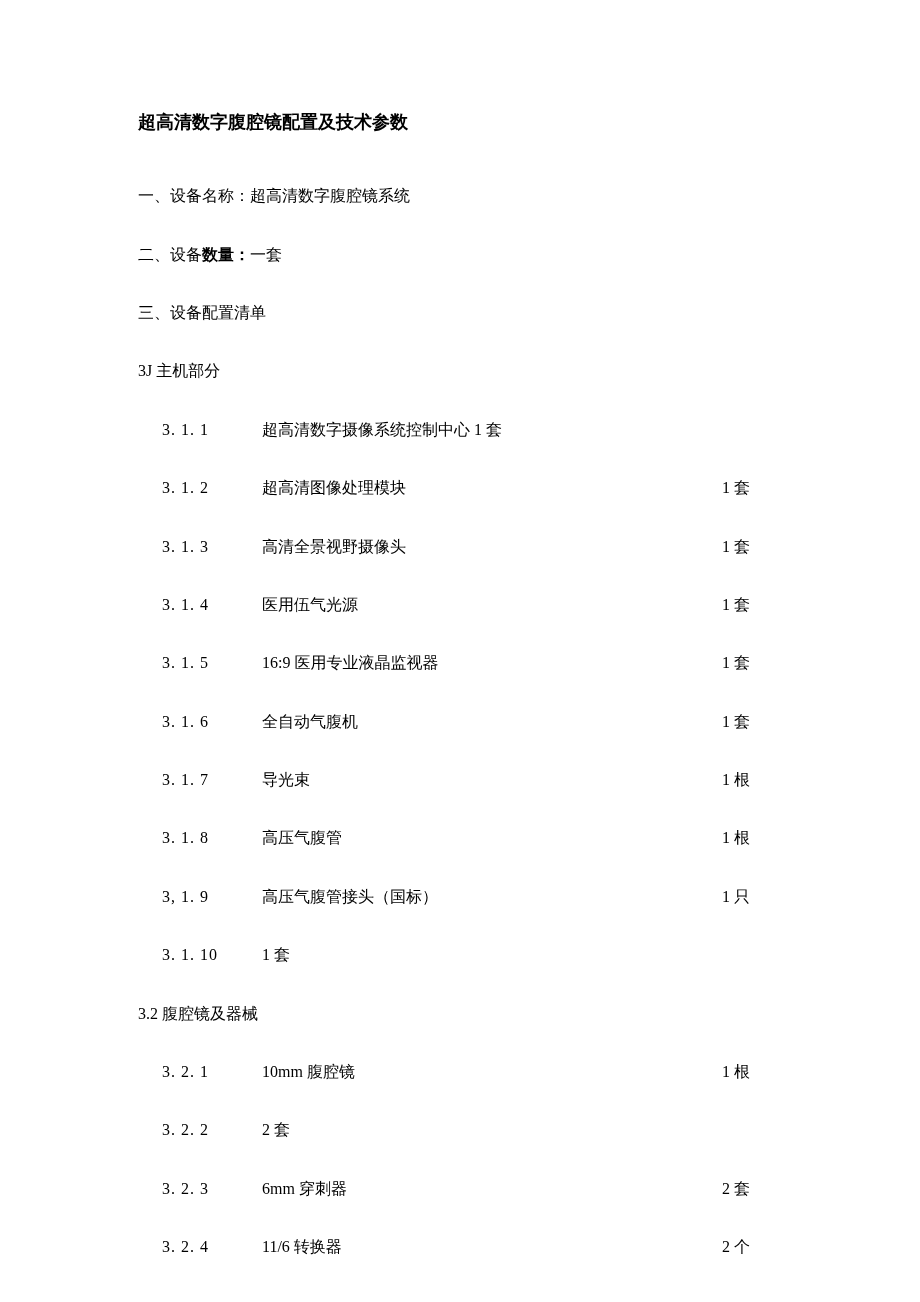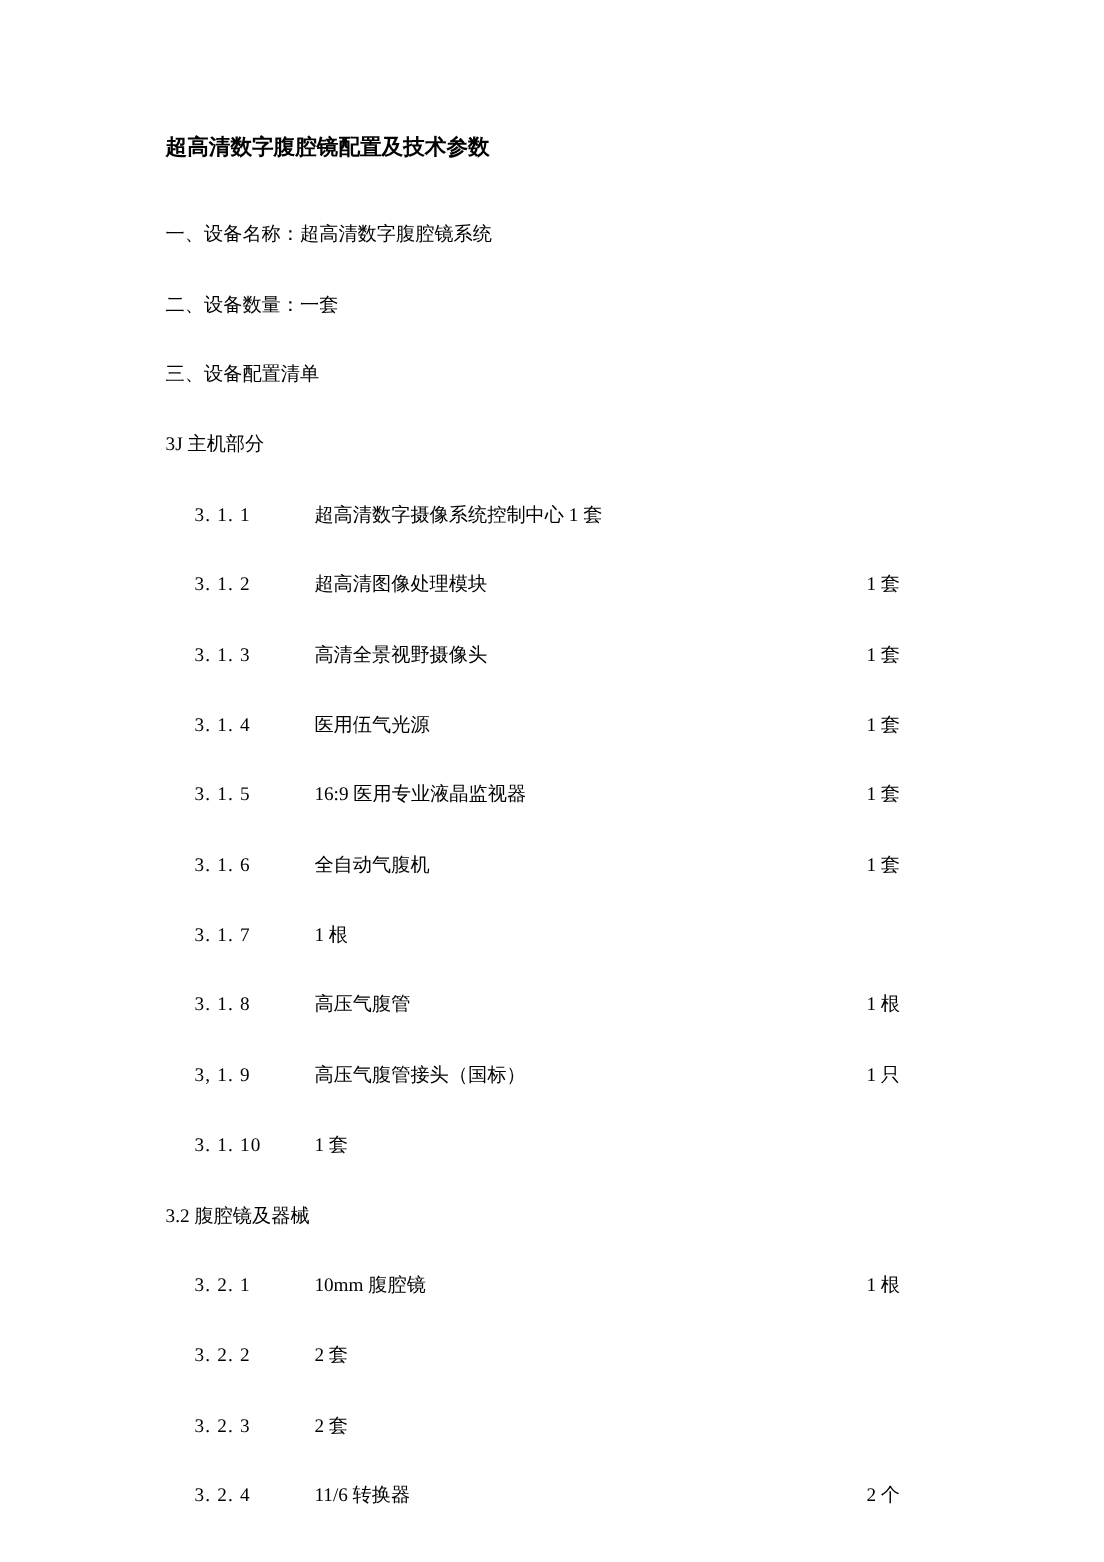--- a/index.html
+++ b/index.html
@@ -14,21 +14,21 @@
       line-height: 1.4;
     }
     .title {
       font-weight: bold;
       font-size: 18px;
       margin-bottom: 50px;
     }
     .line {
       margin-bottom: 36px;
     }
-    .line .bold { font-weight: normal; }
+    .line .bold { font-weight: bold; }
     .subhead {
       margin-bottom: 36px;
     }
     .item-row {
       display: flex;
       margin-bottom: 36px;
       padding-left: 24px;
       align-items: center;
     }
     .item-num {
@@ -89,20 +89,21 @@
   <div class="item-name">16:9 医用专业液晶监视器</div>
   <div class="item-qty">1 套</div>
 </div>
 <div class="item-row">
   <div class="item-num">3. 1. 6</div>
   <div class="item-name">全自动气腹机</div>
   <div class="item-qty">1 套</div>
 </div>
 <div class="item-row">
   <div class="item-num">3. 1. 7</div>
+  <div class="item-name">导光束</div>
   <div class="item-qty">1 根</div>
 </div>
 <div class="item-row">
   <div class="item-num">3. 1. 8</div>
   <div class="item-name">高压气腹管</div>
   <div class="item-qty">1 根</div>
 </div>
 <div class="item-row">
   <div class="item-num">3, 1. 9</div>
   <div class="item-name">高压气腹管接头（国标）</div>
@@ -119,19 +120,20 @@
   <div class="item-num">3. 2. 1</div>
   <div class="item-name">10mm 腹腔镜</div>
   <div class="item-qty">1 根</div>
 </div>
 <div class="item-row">
   <div class="item-num">3. 2. 2</div>
   <div class="item-qty">2 套</div>
 </div>
 <div class="item-row">
   <div class="item-num">3. 2. 3</div>
+  <div class="item-name">6mm 穿刺器</div>
   <div class="item-qty">2 套</div>
 </div>
 <div class="item-row">
   <div class="item-num">3. 2. 4</div>
   <div class="item-name">11/6 转换器</div>
   <div class="item-qty">2 个</div>
 </div>
 
 </body></html>

